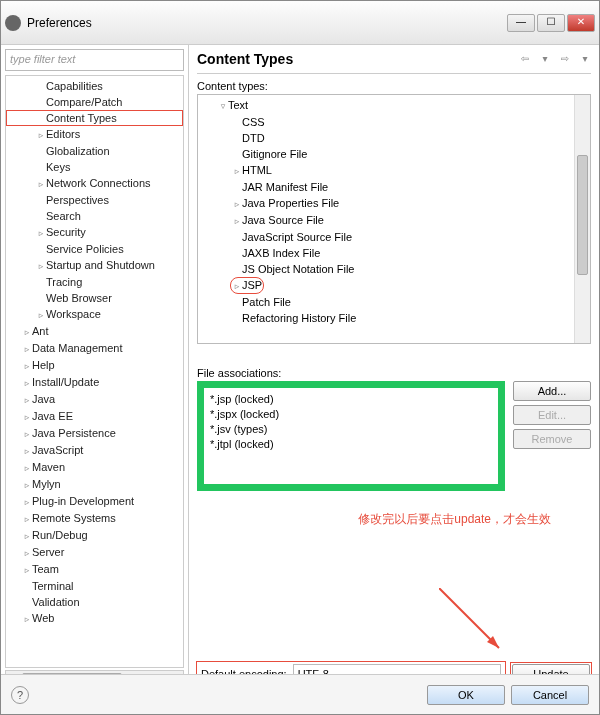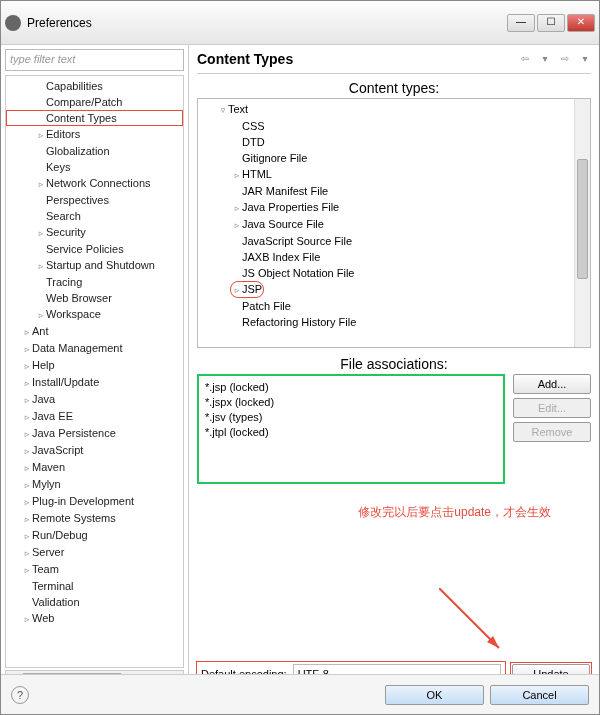--- a/index.html
+++ b/index.html
@@ -23,44 +23,44 @@
 .sidebar-scroll { height: 16px; border: 1px solid #ccc; margin-top: 2px; position: relative; background: #f0f0f0; }
 .sidebar-scroll-thumb { position: absolute; left: 16px; top: 2px; width: 100px; height: 10px; background: #ccc; border: 1px solid #aaa; border-radius: 2px; }
 .content { flex: 1; display: flex; flex-direction: column; padding: 6px 8px 4px 8px; }
 .content-head { display: flex; align-items: center; margin-bottom: 4px; }
 .content-title { font-size: 14px; font-weight: bold; flex: 1; }
 .toolbar-icons { display: flex; gap: 8px; font-size: 10px; color: #888; }
 .ti { width: 12px; height: 12px; text-align: center; }
 .hr { border-top: 1px solid #ccc; margin: 2px 0 6px 0; }
 .descline { font-size: 11px; margin-bottom: 8px; }
 .descline a { color: #1a5dc6; text-decoration: underline; }
-.label { font-size: 14px; margin-bottom: 2px; text-align: center; }
+.label { font-size: 11px; margin-bottom: 2px; }
 .ctbox { border: 1px solid #bbb; height: 250px; position: relative; overflow: hidden; font-size: 11px; line-height: 16px; padding: 2px 0; }
 .ctbox .exp { display: inline-block; width: 10px; text-align: center; color: #888; font-size: 9px; margin-left: -12px; }
 .ct-item { padding-left: 18px; cursor: default; }
 .ct-item.d1 { padding-left: 30px; }
 .ct-item.highlight { outline: 1px solid #e74c3c; outline-offset: -1px; display: inline-block; }
 .vscroll { position: absolute; right: 0; top: 0; bottom: 0; width: 16px; background: #f0f0f0; border-left: 1px solid #ddd; }
 .vscroll-thumb { position: absolute; left: 2px; right: 2px; top: 60px; height: 120px; background: #ccc; border: 1px solid #aaa; border-radius: 2px; }
 .fabox-row { display: flex; gap: 8px; }
-.fabox { border: 2px solid #22c55e; height: 110px; font-size: 11px; padding: 4px 6px; flex: 1; line-height: 15px; }
+.fabox { border: 7px solid #22c55e; height: 110px; font-size: 11px; padding: 4px 6px; flex: 1; line-height: 15px; }
 .fabtns { display: flex; flex-direction: column; gap: 4px; width: 78px; }
 .btn { border: 1px solid #999; background: linear-gradient(#fdfdfd,#e6e6e6); font-size: 11px; text-align: center; padding: 3px 0; border-radius: 2px; }
 .btn.disabled { color: #aaa; background: #efefef; }
 .spacer { flex: 1; }
 .annotation { color: #e74c3c; font-size: 12px; text-align: right; padding-right: 40px; margin-top: 20px; }
 .encrow { display: flex; align-items: center; gap: 6px; margin-top: 6px; }
 .encbox { outline: 1px solid #e74c3c; display: flex; align-items: center; padding: 2px 4px; flex: 1; gap: 6px; }
 .encinput { border: 1px solid #bbb; height: 20px; flex: 1; font-size: 11px; padding: 2px 4px; }
 .updatebtn { outline: 1px solid #e74c3c; padding: 1px; }
 .updatebtn .btn { width: 78px; }
 .footer { position: absolute; bottom: 0; left: 0; right: 0; height: 40px; border-top: 1px solid #ccc; display: flex; align-items: center; padding: 0 10px; background: #f5f5f5; }
 .helpicon { width: 18px; height: 18px; border: 1px solid #999; border-radius: 50%; text-align: center; font-size: 11px; line-height: 16px; color: #555; }
 .footer .spacer { flex: 1; }
-.footer .btn { width: 99px; margin-left: 6px; background: linear-gradient(#eaf3fd,#c6ddf5); }
+.footer .btn { width: 78px; margin-left: 6px; background: linear-gradient(#eaf3fd,#c6ddf5); }
 .arrow { position: absolute; right: 90px; bottom: 56px; width: 70px; height: 70px; pointer-events: none; }
 </style>
 </head>
 <body>
 
 <div class="window">
   <div class="titlebar">
     <div class="titlebar-icon"></div>
     <div class="titlebar-title">Preferences</div>
     <div class="titlecontrols">
@@ -138,21 +138,21 @@
           <div style="padding-left: 32px;"><span class="ct-item d1" style="padding-left: 14px;"><span class="exp"></span>JAXB Index File</span></div>
           <div style="padding-left: 32px;"><span class="ct-item d1" style="padding-left: 14px;"><span class="exp"></span>JS Object Notation File</span></div>
           <div style="padding-left: 32px;"><span class="ct-item d1 highlight" style="padding-left: 14px; border-radius: 8px;"><span class="exp">▹</span>JSP</span></div>
           <div style="padding-left: 32px;"><span class="ct-item d1" style="padding-left: 14px;"><span class="exp"></span>Patch File</span></div>
           <div style="padding-left: 32px;"><span class="ct-item d1" style="padding-left: 14px;"><span class="exp"></span>Refactoring History File</span></div>
           <div class="vscroll">
             <div class="vscroll-thumb"></div>
           </div>
       </div>
 
-      <div class="label" style="margin-top:8px">File associations:</div>
+      <div class="label" style="margin-top:23px">File associations:</div>
       <div class="fabox-row">
         <div class="fabox" id="fa-list">
             <div>*.jsp (locked)</div>
             <div>*.jspx (locked)</div>
             <div>*.jsv (types)</div>
             <div>*.jtpl (locked)</div>
           </div>
         <div class="fabtns">
           <div class="btn">Add...</div>
           <div class="btn disabled">Edit...</div>

